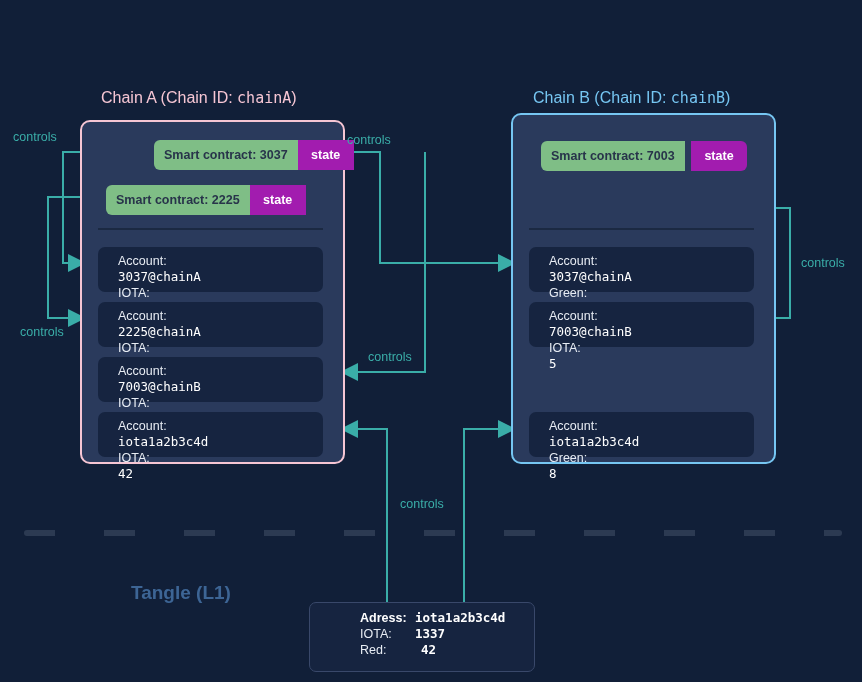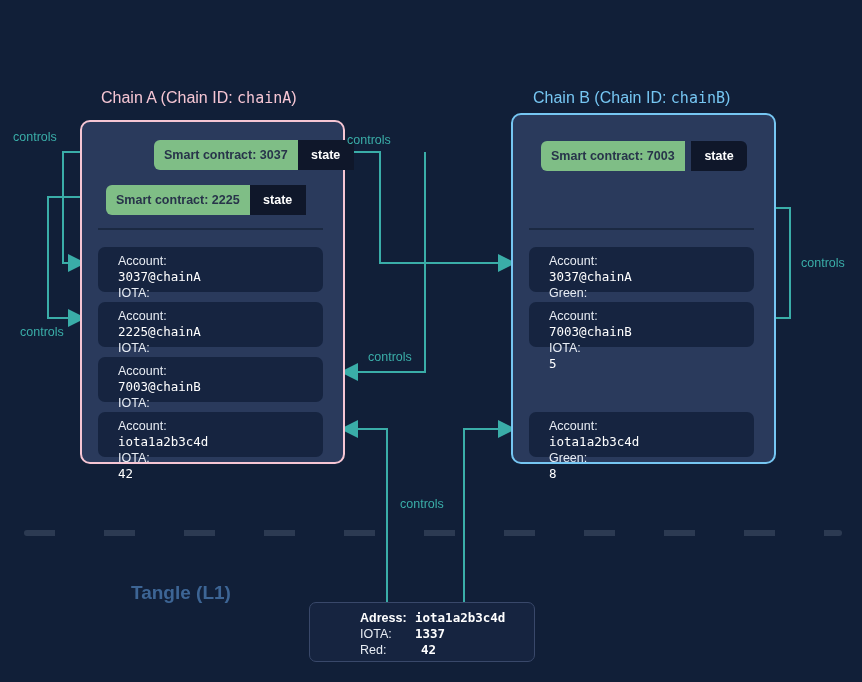--- a/index.html
+++ b/index.html
@@ -39,21 +39,21 @@
 
   
   .contract{
     display:flex;align-items:stretch;border-radius:6px;overflow:hidden;height:30px;
   }
   .contract .name{
     background:#7fbe86;color:#28344a;font-weight:bold;font-size:12.5px;
     display:flex;align-items:center;padding:0 10px;white-space:nowrap;
   }
   .contract .state{
-    background:#0f172a;color:#ffffff;font-weight:bold;font-size:12.5px;
+    background:#a21caf;color:#ffffff;font-weight:bold;font-size:12.5px;
     display:flex;align-items:center;justify-content:center;width:56px;
   }
   #sc-a1{left:24px;top:18px;width:206px;position:absolute;margin-left:48px;}
   #sc-a2{left:24px;top:63px;width:206px;position:absolute;}
   #sc-b1{left:28px;top:26px;width:206px;position:absolute;justify-content:space-between;}
 
   
   .divider{height:2px;background:#1b2942;}
   #div-a{left:16px;top:106px;width:225px;position:absolute;}
   #div-b{left:16px;top:113px;width:225px;position:absolute;}
@@ -74,21 +74,21 @@
 
   
   #tangle-line{
     left:24px;top:530px;width:818px;height:6px;
     background:repeating-linear-gradient(to right,#2c3a52 0 31px,transparent 31px 80px);
     border-radius:3px;
   }
 
   
   #tangle-box{
-    left:309px;top:602px;width:226px;height:60px;
+    left:309px;top:602px;width:226px;height:70px;
     background:#162440;border:1px solid #39486a;border-radius:7px;
     box-sizing:border-box;padding:7px 0 0 50px;
   }
   #tangle-box .row{display:flex;line-height:16px;}
   #tangle-box .k{width:55px;color:#e7ecf3;font-size:12.5px;}
   #tangle-box .k.b{font-weight:bold;color:#ffffff;}
   #tangle-box .v{
     color:#ffffff;font-size:12.5px;font-weight:bold;
     font-family:"DejaVu Sans Mono", monospace;
   }

